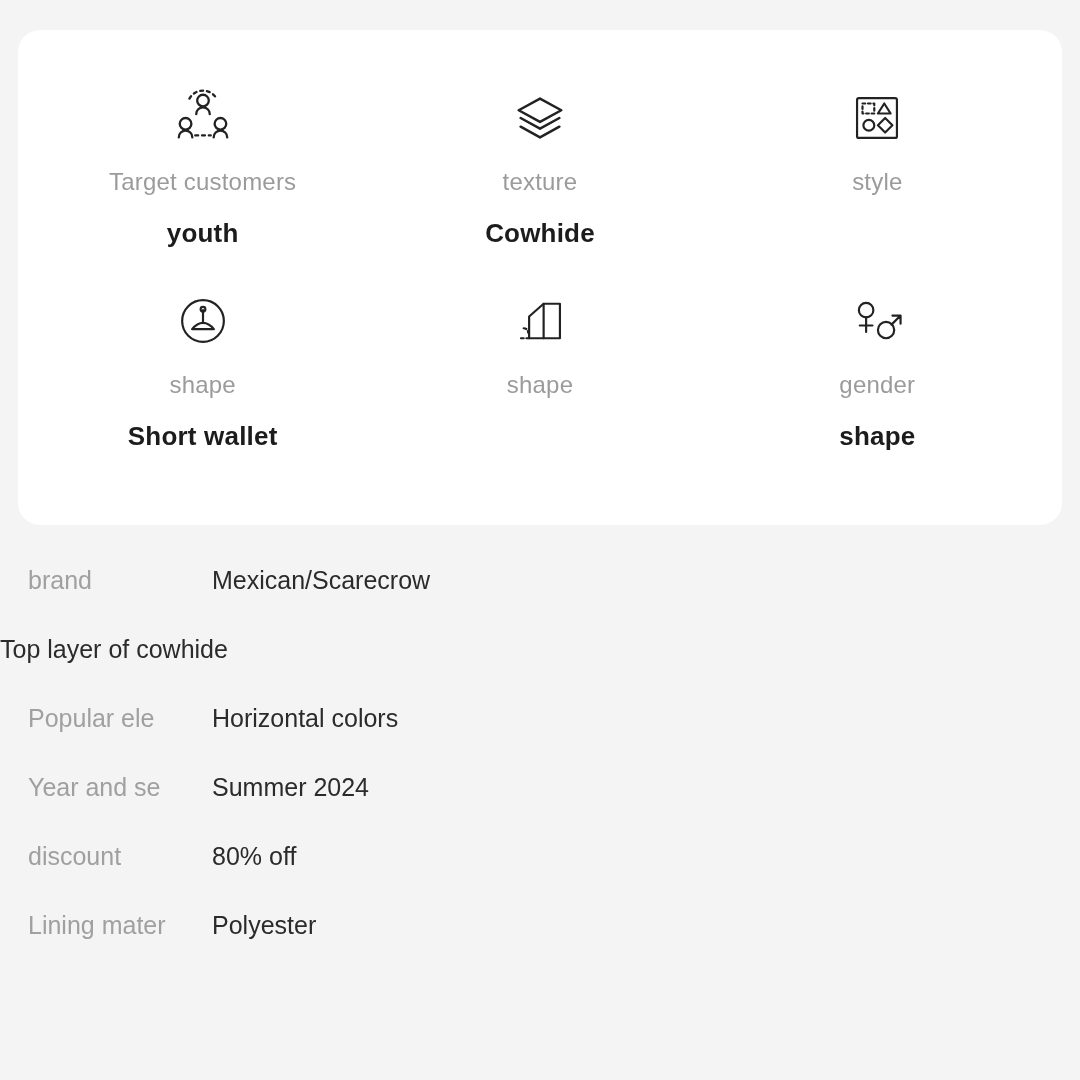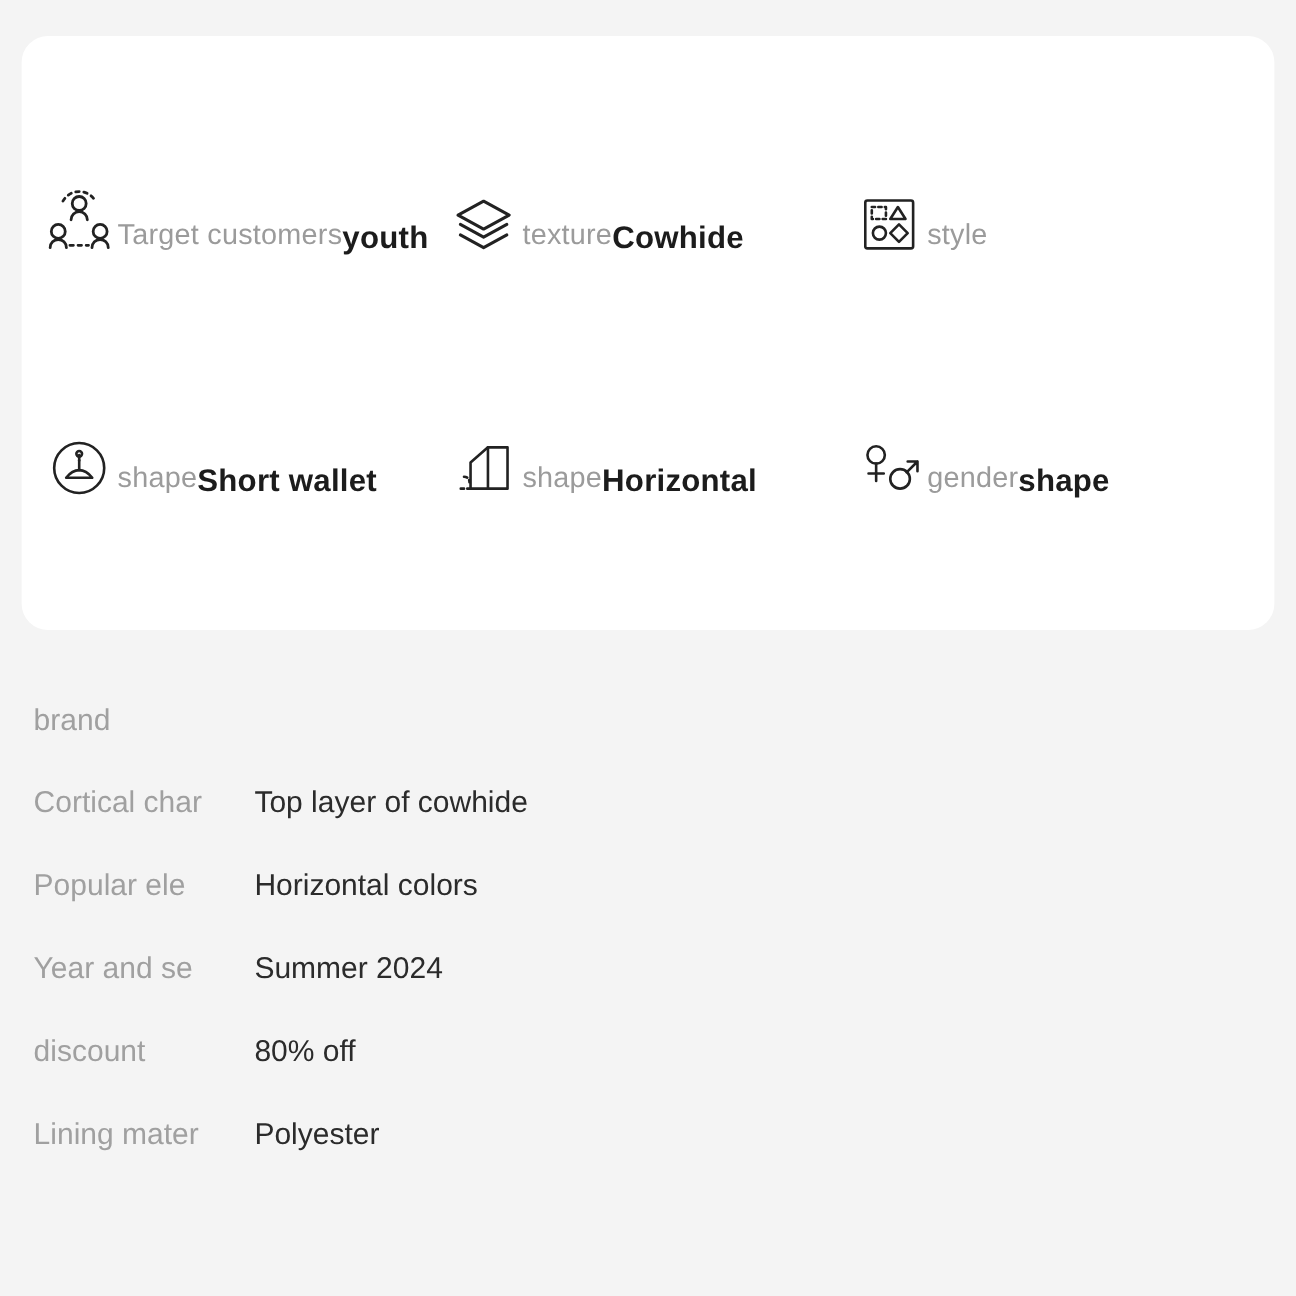--- a/index.html
+++ b/index.html
@@ -37,21 +37,21 @@
     grid-template-columns: repeat(3, 1fr);
     grid-template-rows: repeat(2, 1fr);
     width: 100%;
     height: 100%;
     box-sizing: border-box;
     padding: 56px 16px 34px 16px;
   }
 
   .attr-cell {
     display: flex;
-    flex-direction: row;
+    flex-direction: column;
     align-items: center;
     justify-content: flex-start;
   }
 
   .attr-icon {
     width: 64px;
     height: 64px;
     display: flex;
     align-items: center;
     justify-content: center;
@@ -77,21 +77,21 @@
   
   .spec-list {
     position: absolute;
     left: 0px;
     top: 546px;
     width: 1080px;
   }
 
   .spec-row {
     display: flex;
-    align-items: flex-end;
+    align-items: center;
     height: 69px;
   }
 
   .spec-key {
     width: 184px;
     margin-left: 28px;
     font-size: 25px;
     color: #a0a0a0;
     font-weight: 400;
     white-space: nowrap;
@@ -172,21 +172,20 @@
       <div class="attr-cell">
         <div class="attr-icon">
           <svg viewBox="0 0 64 64" width="58" height="58" fill="none" stroke="#222" stroke-width="2.4" stroke-linecap="round" stroke-linejoin="round">
             <path d="M36 13h18v38H36z"></path>
             <path d="M36 13 20 27v24h16"></path>
             <path d="M14 40c3 0 5 2 5 5" stroke-dasharray="3 3"></path>
             <path d="M20 51H10" stroke-dasharray="3 3"></path>
           </svg>
         </div>
         <div class="attr-label">shape</div>
-        <div class="attr-value">Horizontal</div>
       </div>
 
       <div class="attr-cell">
         <div class="attr-icon">
           <svg viewBox="0 0 64 64" width="58" height="58" fill="none" stroke="#222" stroke-width="2.4" stroke-linecap="round" stroke-linejoin="round">
             <circle cx="20" cy="20" r="8"></circle>
             <path d="M20 28v16M13 37h14"></path>
             <circle cx="42" cy="42" r="9"></circle>
             <path d="M48 36 58 26M58 26h-9M58 26v9"></path>
           </svg>
@@ -195,24 +194,24 @@
         <div class="attr-value">shape</div>
       </div>
 
     </div>
   </div>
 
   <div class="spec-list">
 
     <div class="spec-row">
       <div class="spec-key">brand</div>
-    </div>
-
-    <div class="spec-row">
-      <div class="spec-key">Cortical char</div>
+      <div class="spec-val">Mexican/Scarecrow</div>
+    </div>
+
+    <div class="spec-row">
       <div class="spec-val">Top layer of cowhide</div>
     </div>
 
     <div class="spec-row">
       <div class="spec-key">Popular ele</div>
       <div class="spec-val">Horizontal colors</div>
     </div>
 
     <div class="spec-row">
       <div class="spec-key">Year and se</div>

